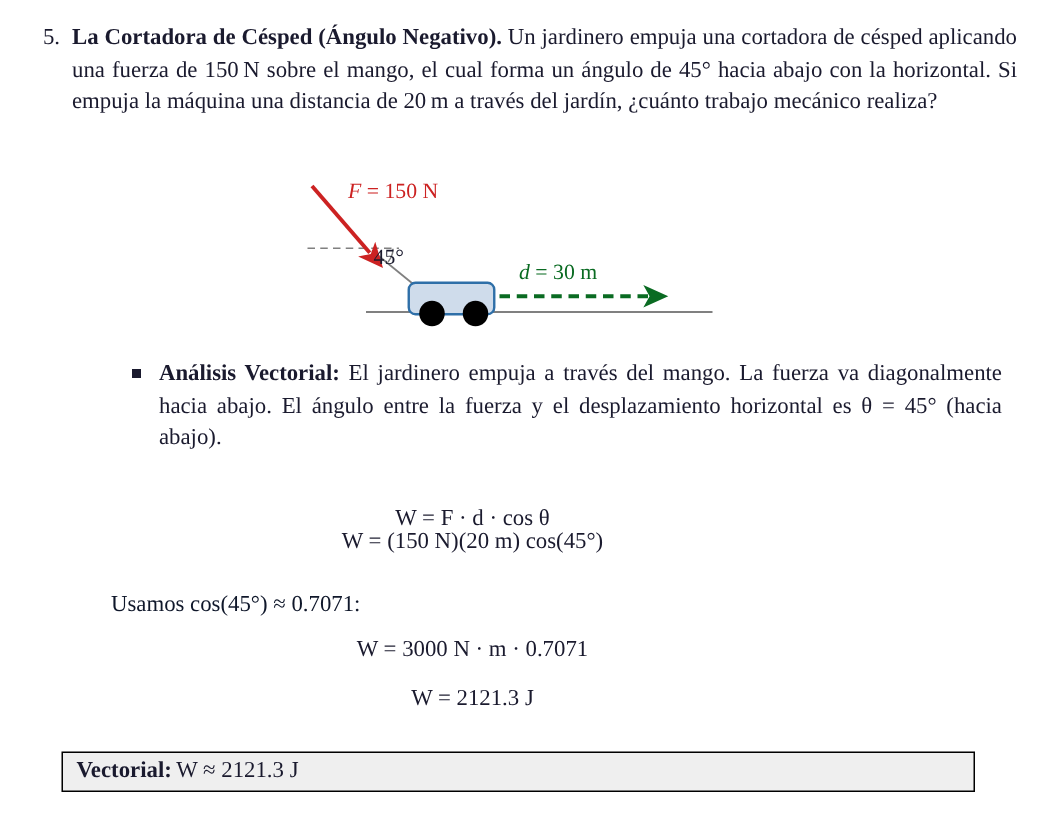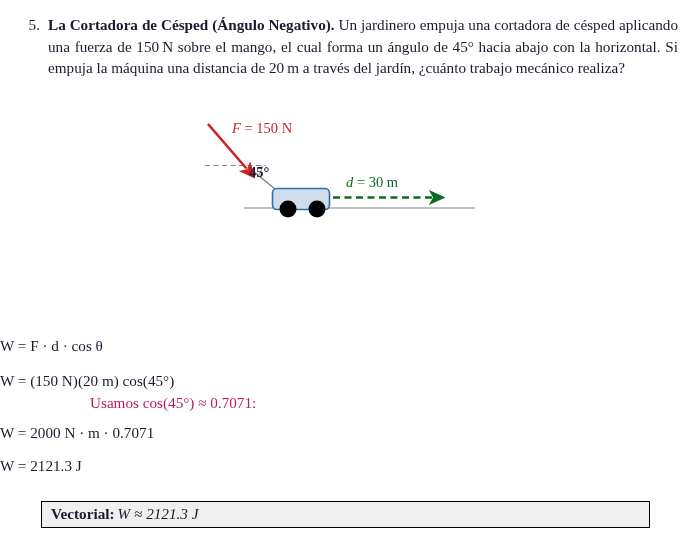--- a/index.html
+++ b/index.html
@@ -82,21 +82,20 @@
     top: 64px;
     font-size: 14.5px;
     color: #0a6b22;
   }
   .lbl-d i { font-style: italic; }
   .lbl-ang {
     left: 249px;
     top: 54px;
     font-size: 14.5px;
     color: #1a1a2e;
-    font-weight: bold;
   }
 
   
   .bullets {
     position: absolute;
     left: 88px;
     top: 238px;
     width: 580px;
   }
   .bullet {
@@ -115,39 +114,39 @@
     width: 6px;
     height: 6px;
     background: #1a1a2e;
   }
   .bullet b { font-weight: bold; }
 
   
   .eq {
     position: absolute;
     width: 630px;
-    font-size: 15.2px;
-    color: #1a1a2e;
-    white-space: nowrap;
-  }
-  .eq i, .mathit { font-style: italic; }
+    text-align: center;
+    font-size: 15.2px;
+    color: #1a1a2e;
+    white-space: nowrap;
+  }
+  .eq i, .mathit { }
 
   .eq1 { top: 337px; }
-  .eq2 { top: 372px; }
+  .eq2 { top: 352px; }
   .eq3 { top: 424px; }
   .eq4 { top: 457px; }
 
   .usamos {
     position: absolute;
     left: 74px;
     top: 394px;
     font-size: 15.2px;
-    color: #be185d;
-    white-space: nowrap;
-    margin-left: 16px;
+    color: #0f172a;
+    white-space: nowrap;
   }
 
   
   .result-box {
     position: absolute;
     left: 41px;
     top: 501px;
     width: 609px;
     height: 27px;
     border: 1.3px solid #000000;
@@ -204,25 +203,29 @@
     </svg>
 
     <div class="fig-label lbl-F"><i>F</i><span> = 150 N</span></div>
 
     <div class="fig-label lbl-d"><i>d</i><span> = 30 m</span></div>
 
     <div class="fig-label lbl-ang">45°</div>
   </div>
 
   <div class="bullets">
+    <div class="bullet">
+      <span class="marker"></span>
+      <b>Análisis Vectorial:</b><span> El jardinero empuja a través del mango. La fuerza va diagonalmente hacia abajo. El ángulo entre la fuerza y el desplazamiento horizontal es θ = 45° (hacia abajo).</span>
+    </div>
   </div>
 
   <div class="eq eq1">W = F · d · cos θ</div>
   <div class="eq eq2">W = (150 N)(20 m) cos(45°)</div>
   <div class="usamos">Usamos cos(45°) ≈ 0.7071:</div>
-  <div class="eq eq3">W = 2000 N · m · 0.7071</div>
+  <div class="eq eq3">W = 3000 N · m · 0.7071</div>
   <div class="eq eq4">W = 2121.3 J</div>
 
   <div class="result-box">
     <div class="result-text"><b>Vectorial:</b><span class="sp"></span><span class="mathit">W ≈ 2121.3 J</span></div>
   </div>
 
 </div>
 
 </body></html>

